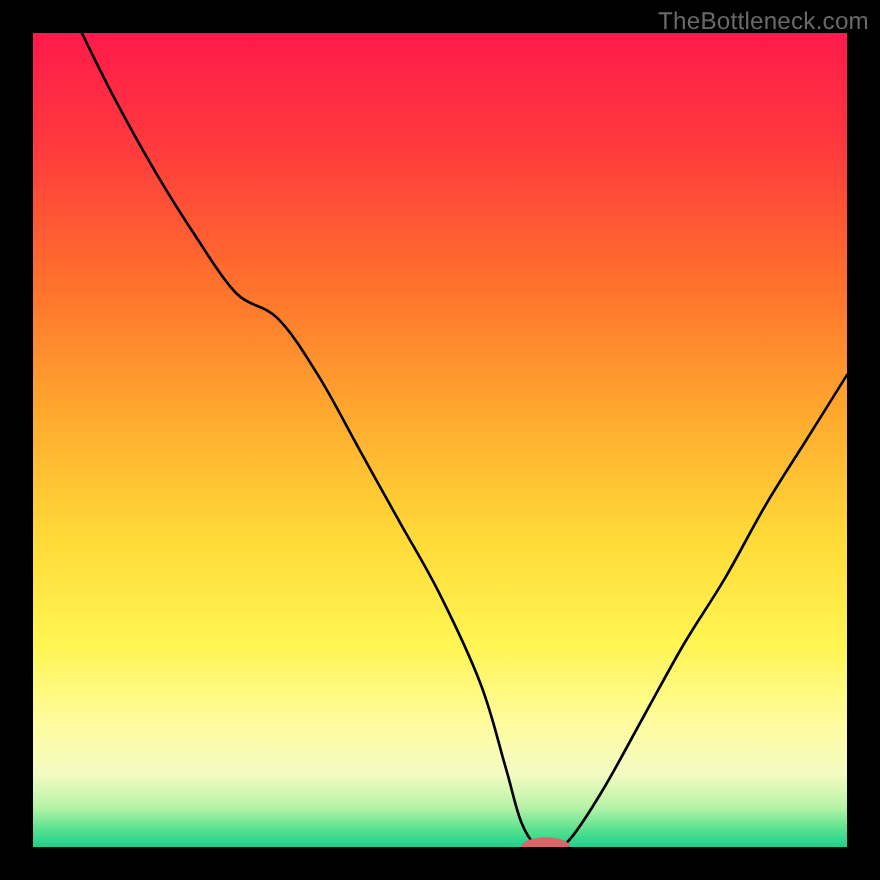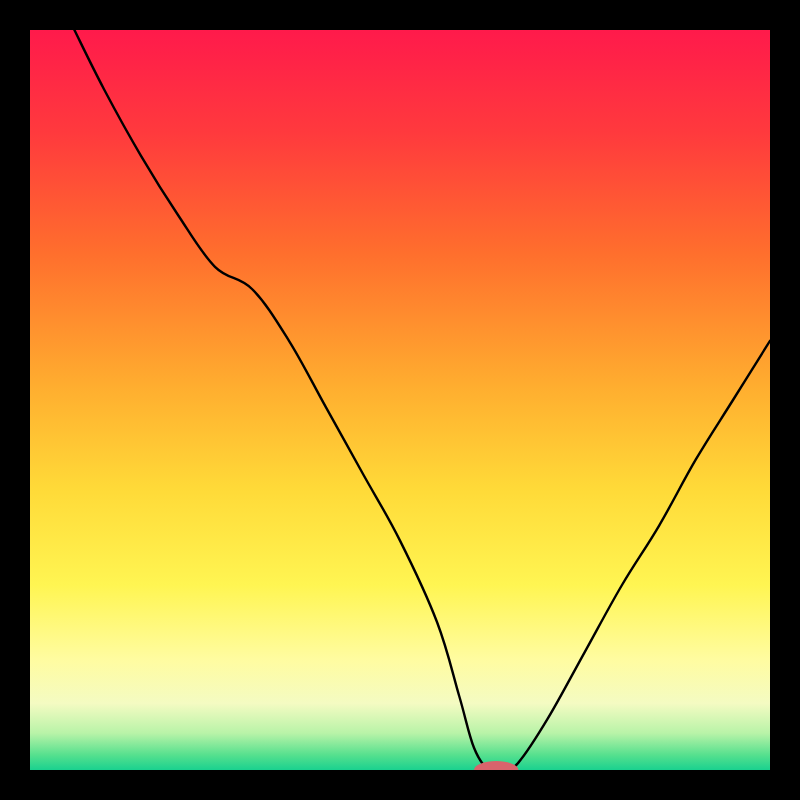--- a/index.html
+++ b/index.html
@@ -34,20 +34,21 @@
     color: #6a6a6a;
     font-weight: 500;
     letter-spacing: 0.2px;
   }
   svg { display: block; }
 </style>
 </head>
 <body>
 
 <div class="frame">
+  <div class="watermark">TheBottleneck.com</div>
   <div class="plot">
     <svg id="chart-svg" width="740" height="740" viewBox="0 0 740 740" preserveAspectRatio="none">
       <defs>
         <linearGradient id="bg-grad" x1="0" y1="0" x2="0" y2="1">
             <stop offset="0%" stop-color="#ff1a4b"></stop>
             <stop offset="14%" stop-color="#ff3a3d"></stop>
             <stop offset="30%" stop-color="#ff6e2d"></stop>
             <stop offset="48%" stop-color="#ffad2f"></stop>
             <stop offset="62%" stop-color="#ffda38"></stop>
             <stop offset="75%" stop-color="#fff552"></stop>

